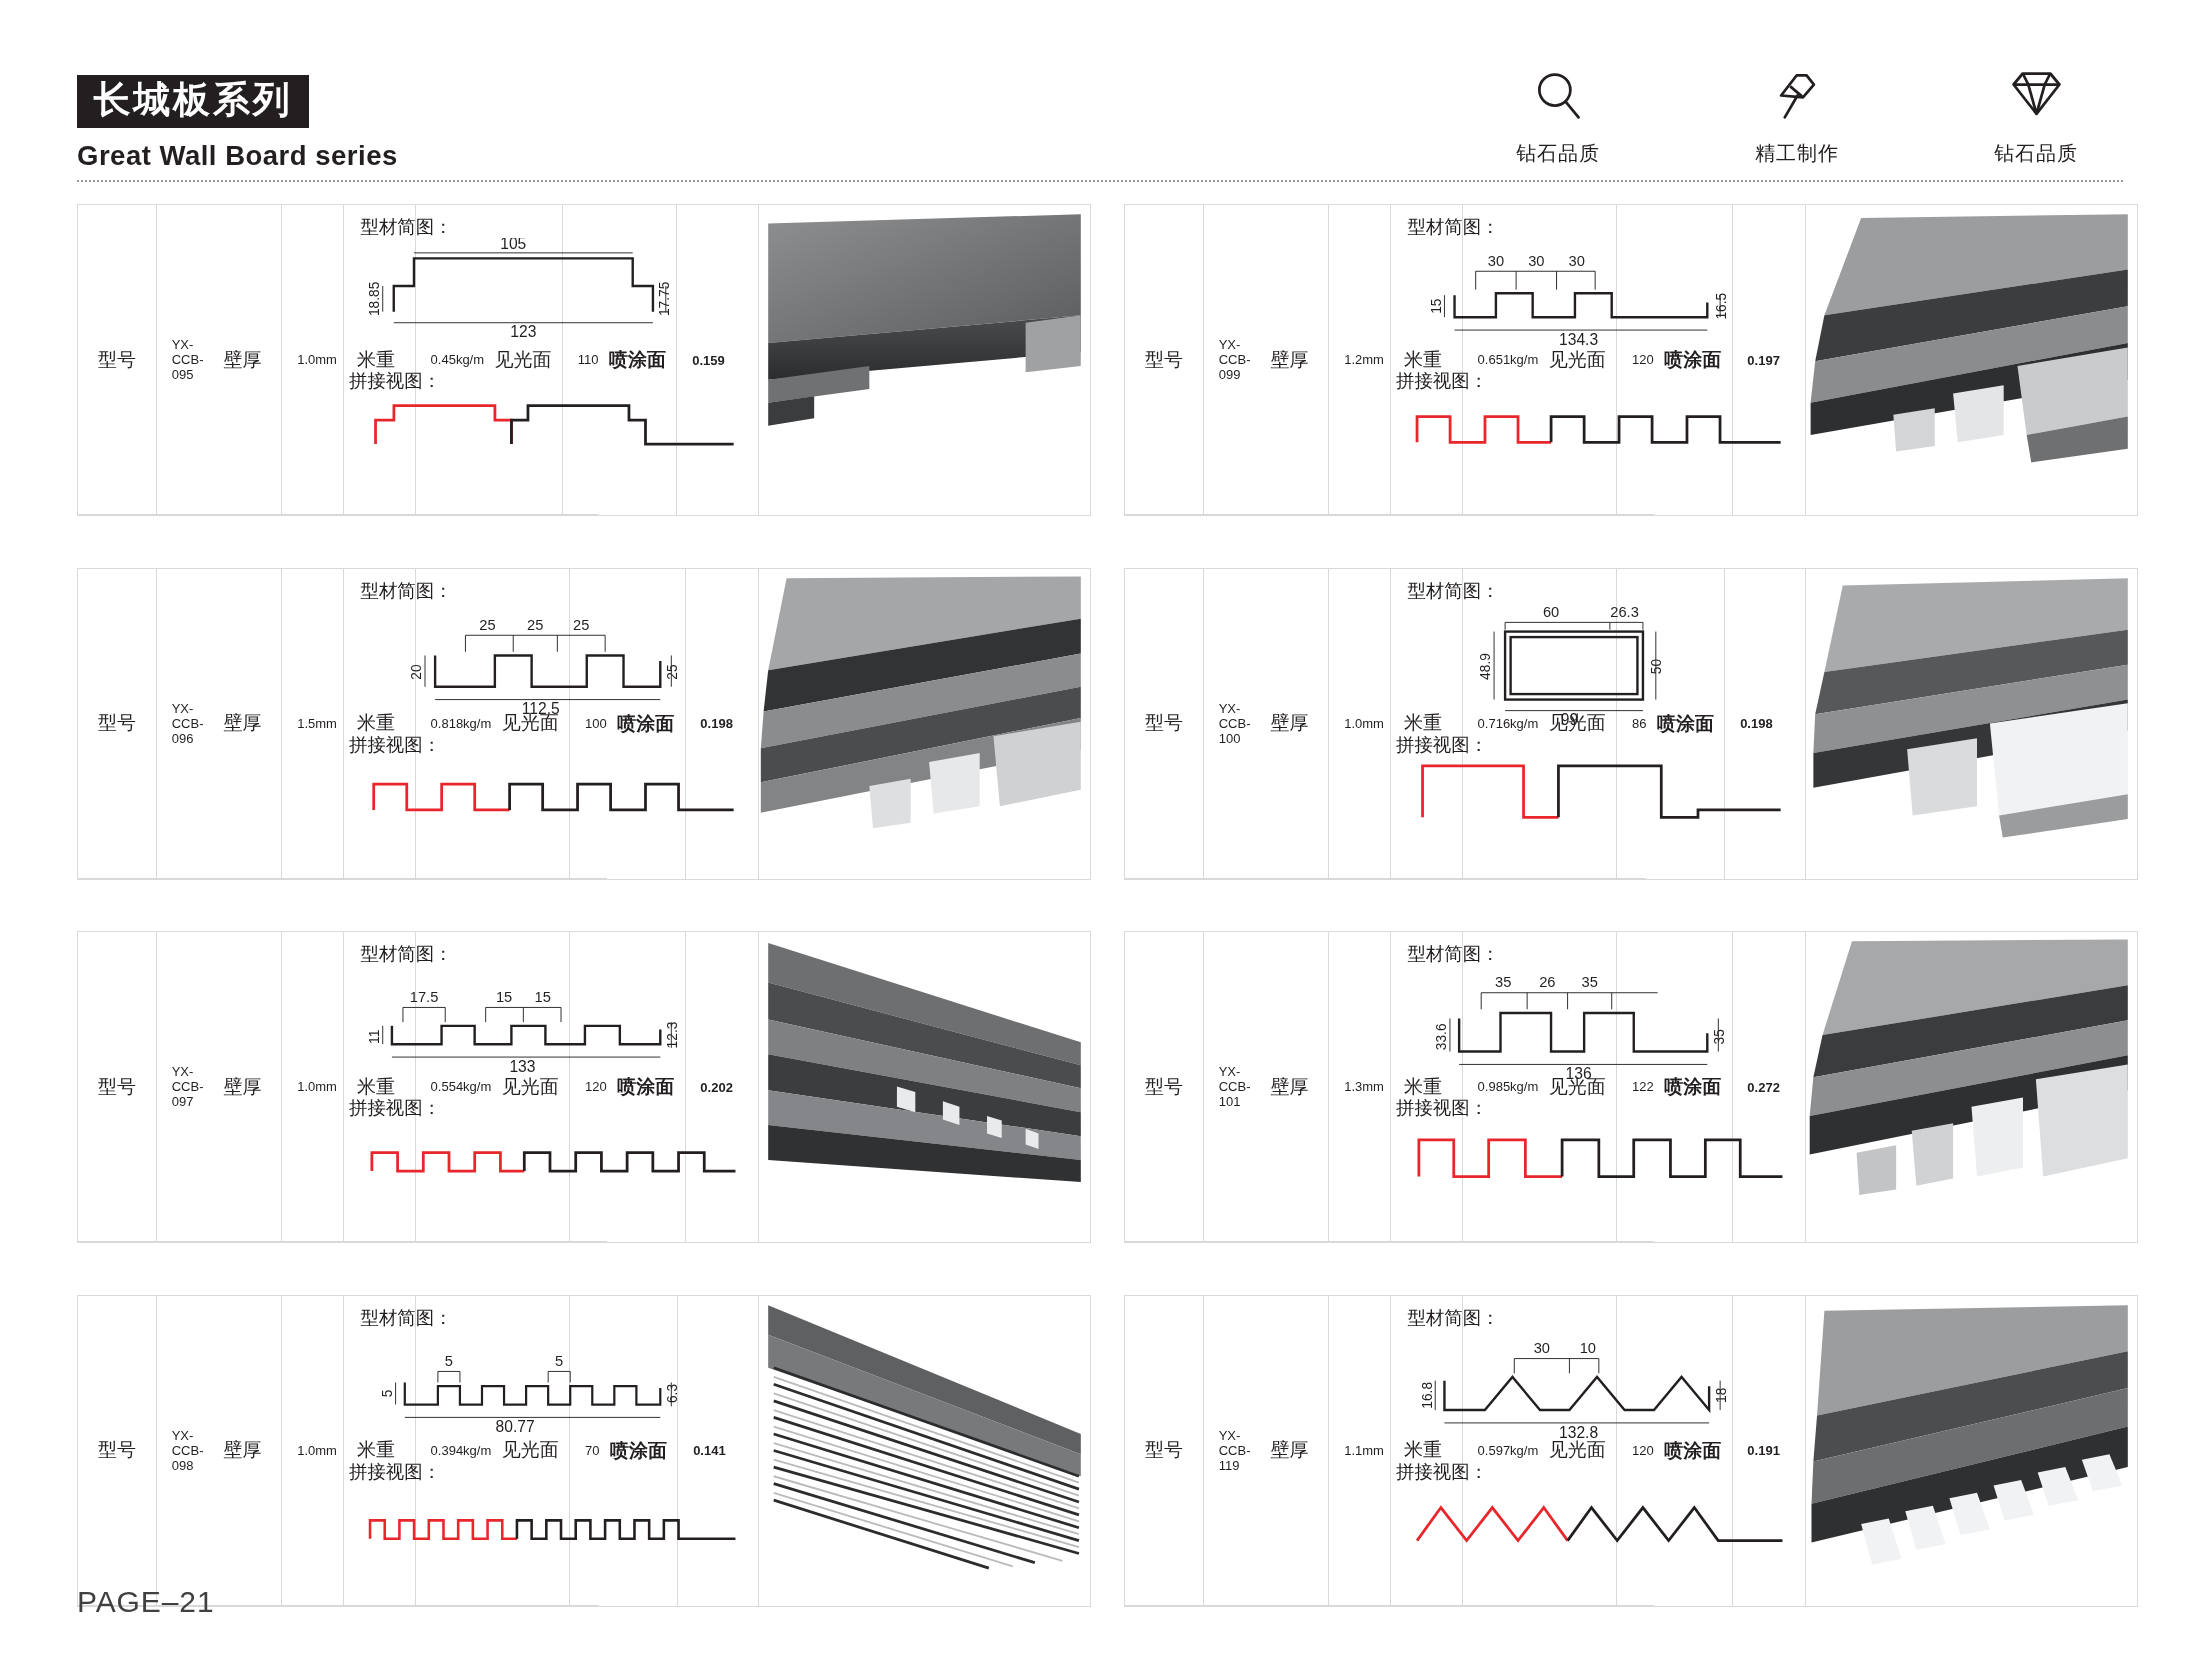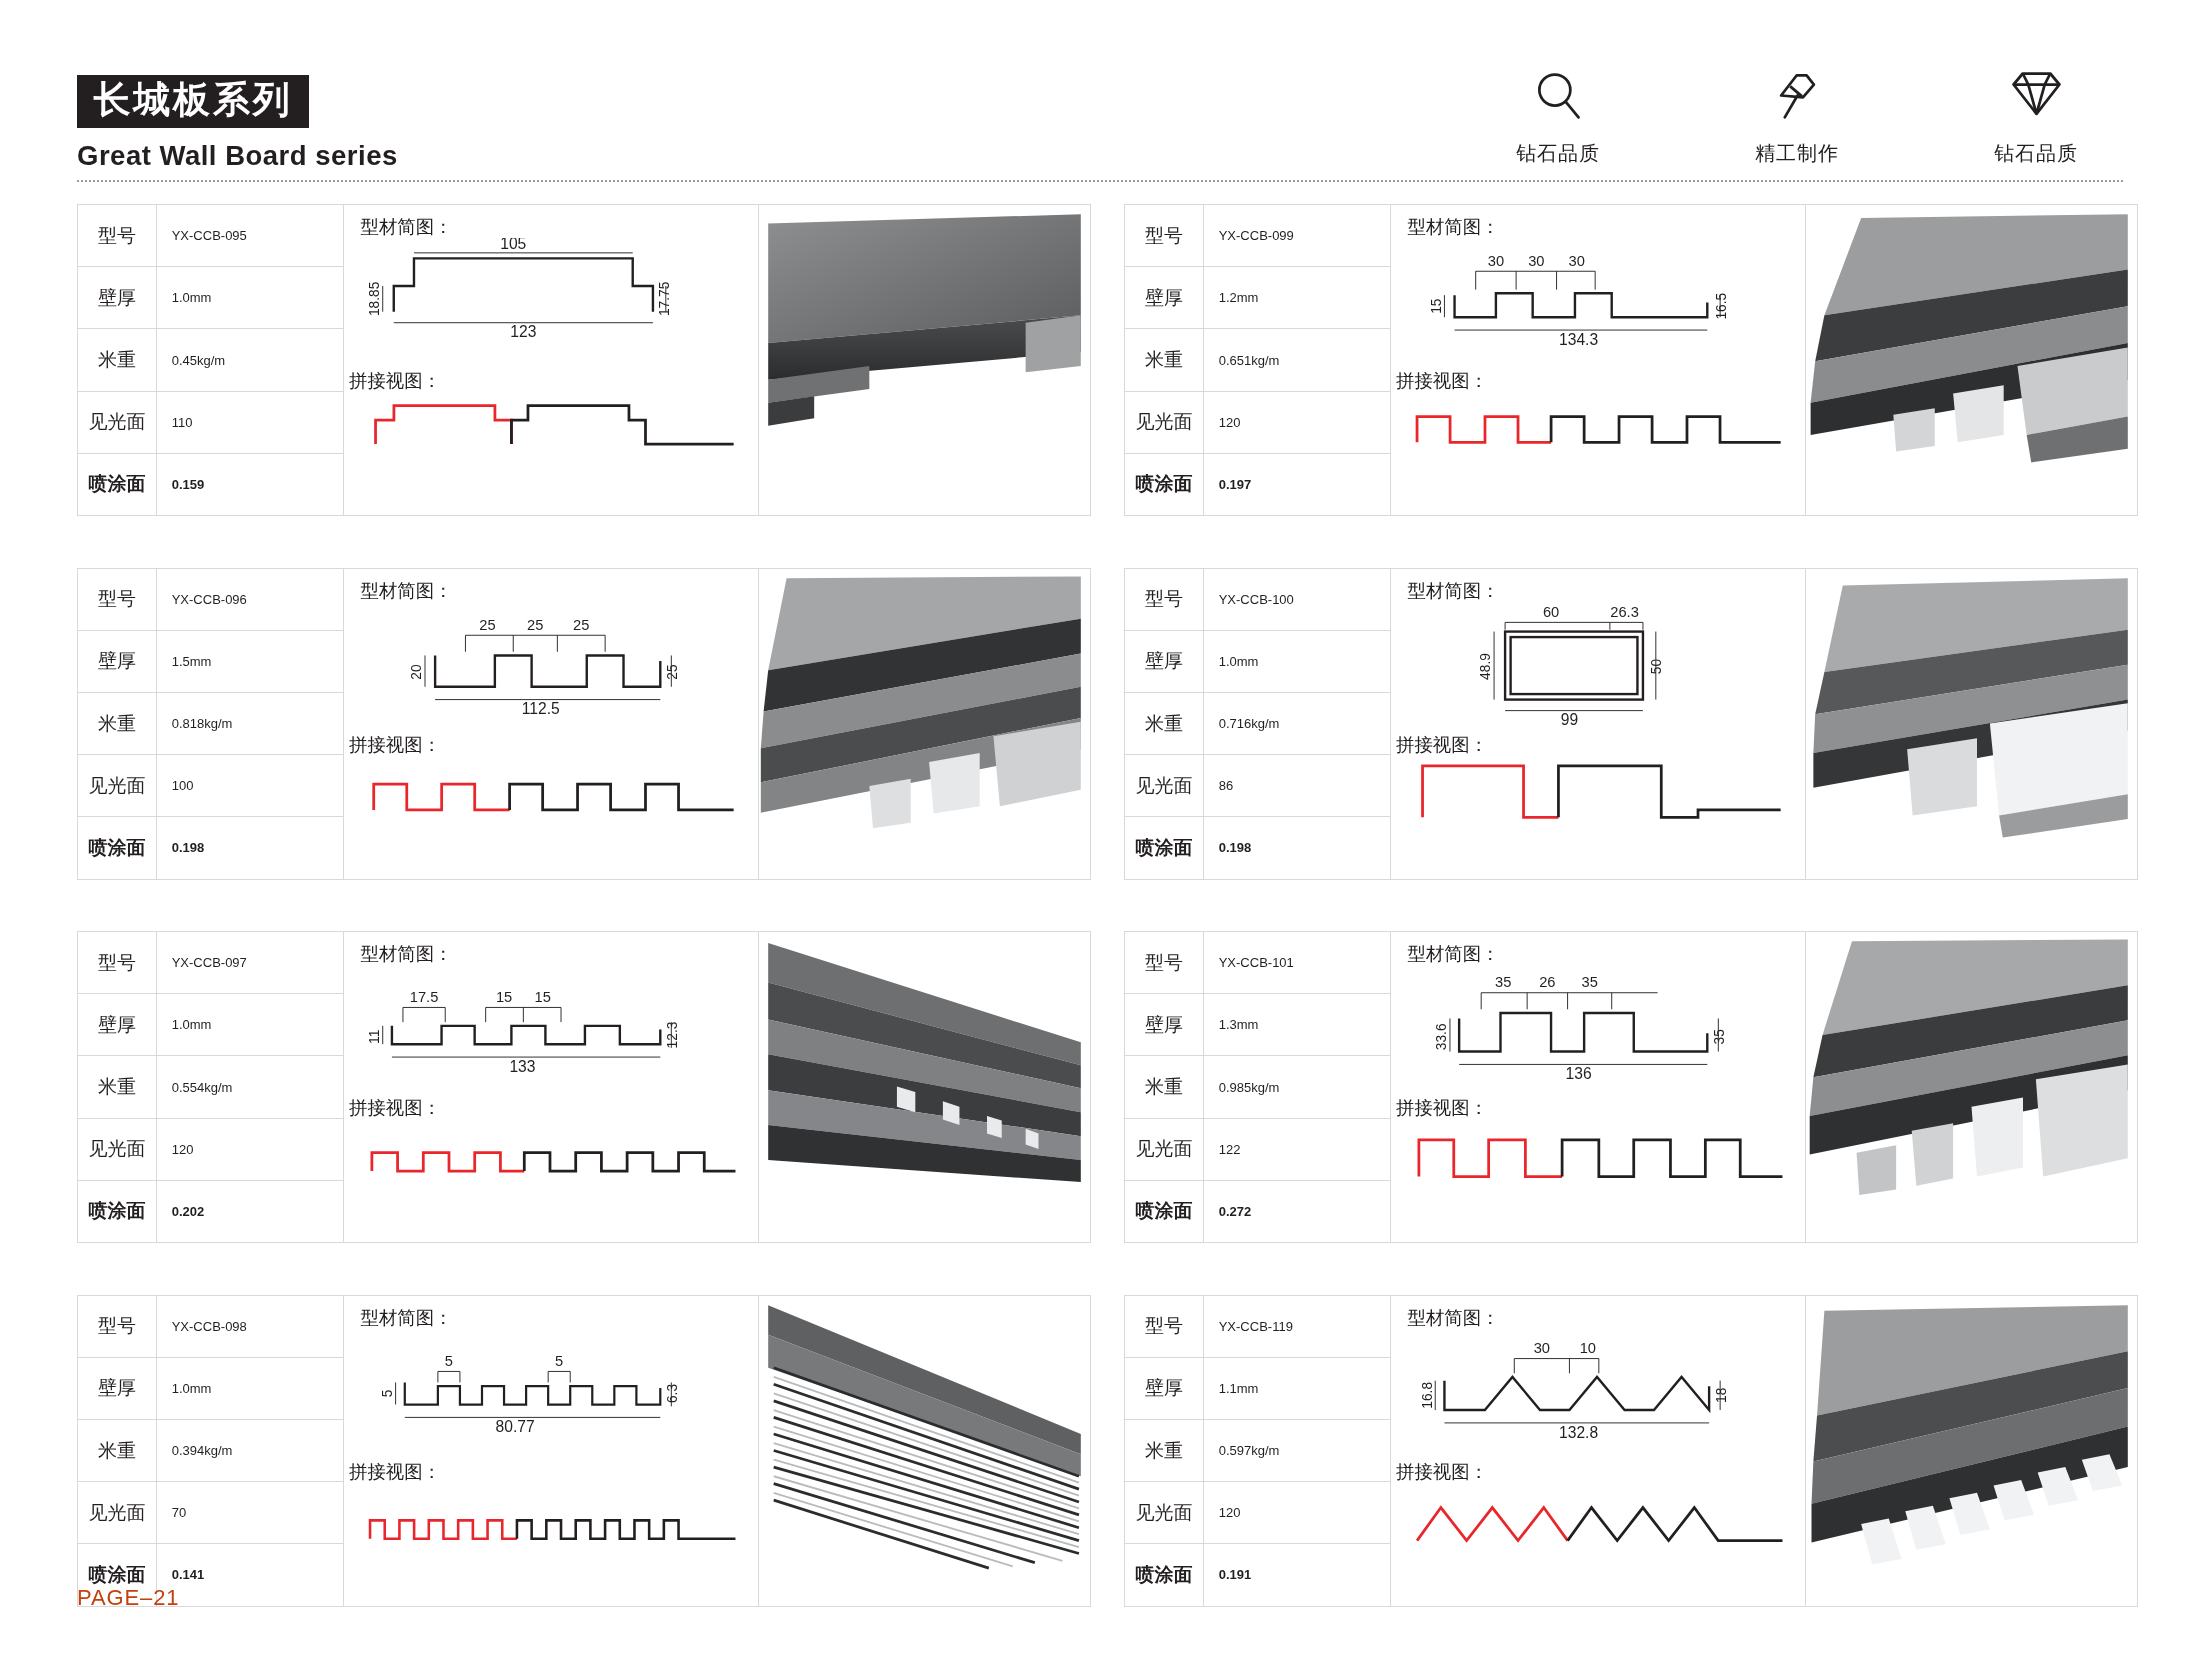--- a/index.html
+++ b/index.html
@@ -51,21 +51,21 @@
   .card{
     width:1014px;height:312px;
     border:1.8px solid #d9d9d9;
     display:flex;
     box-sizing:border-box;
     background:#fff;
   }
   .spec-table{
     width:266px;
     border-right:1.8px solid #d9d9d9;
-    display:flex;flex-direction:column;
+    display:flex;flex-direction:row;
     box-sizing:border-box;
   }
   .spec-row{
     flex:1;
     display:flex;
     border-bottom:0.9px solid #d9d9d9;
     align-items:center;
     box-sizing:border-box;
   }
   .spec-row:last-child{border-bottom:none;font-weight:bold;}
@@ -94,21 +94,21 @@
   .photo-col{
     width:331px;
     position:relative;
     overflow:hidden;
     background:#ffffff;
     box-sizing:border-box;
   }
   .photo-col svg{display:block;}
   .page-num{
     position:absolute;left:77px;top:1585px;
-    font-size:22px;letter-spacing:0.9px;color:#c2410c;
+    font-size:30px;letter-spacing:0.9px;color:#404040;
   }
 </style>
 </head>
 <body>
 
 <div class="header">
   <div class="title-block">
     <div class="title-cn">长城板系列</div>
     <div class="title-en">Great Wall Board series</div>
   </div>

